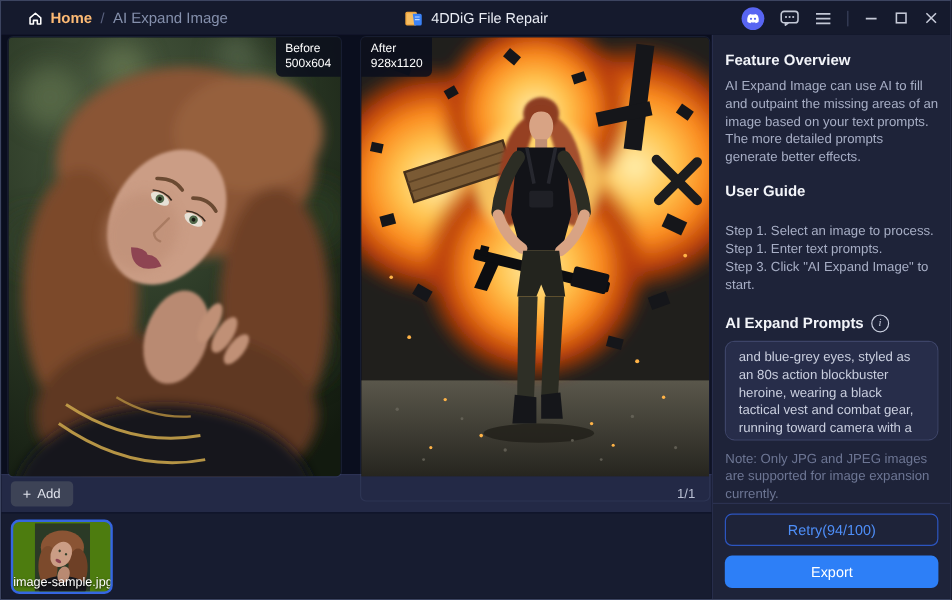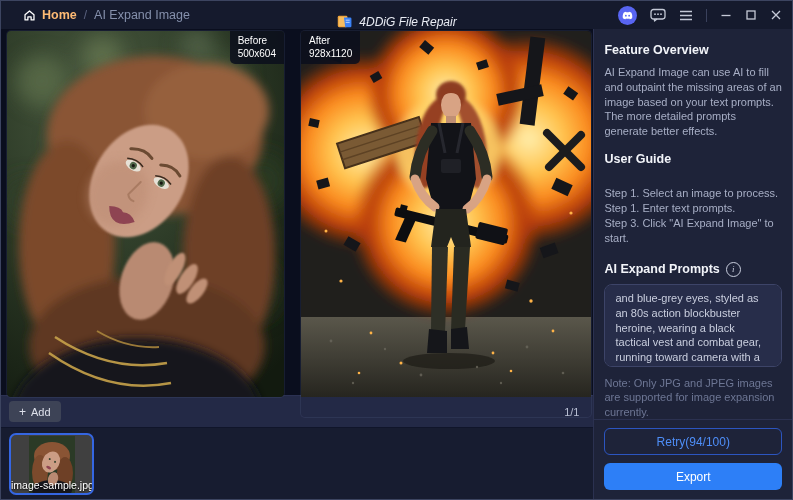--- a/index.html
+++ b/index.html
@@ -8,21 +8,21 @@
     font-family:"Liberation Sans",sans-serif;
     background:#10142a;border:1px solid #3c4460;overflow:hidden;
     -webkit-font-smoothing:antialiased;
   }
   
   .titlebar{height:28px;background:#151a2d;display:flex;align-items:center;position:relative;padding:0 10px;}
   .breadcrumb{display:flex;align-items:center;gap:7px;margin-left:12px;}
   .bc-home{color:#fdba74;font-size:12.5px;font-weight:700;display:flex;align-items:center;gap:6px;cursor:pointer;}
   .bc-sep{color:#5b6380;font-size:12px;}
   .bc-current{color:#8590ac;font-size:12.5px;}
-  .tb-center{position:absolute;left:50%;top:0;transform:translateX(-50%);height:28px;display:flex;align-items:flex-end;gap:7px;font-style:italic;}
+  .tb-center{position:absolute;left:50%;top:0;transform:translateX(-50%);height:28px;display:flex;align-items:center;gap:7px;}
   .tb-title{color:#e9ecf4;font-size:12px;}
   .tb-right{margin-left:auto;display:flex;align-items:center;gap:13px;}
   .tb-btn{display:flex;align-items:center;justify-content:center;cursor:pointer;}
   .discord-badge{width:19px;height:19px;border-radius:50%;background:#5865F2;display:flex;align-items:center;justify-content:center;}
   .tb-divider{width:1px;height:13px;background:#3a415c;}
   
   .main{display:flex;height:471px;}
   .viewer{width:594px;background:#0a0e1e;display:flex;flex-direction:column;position:relative;}
   .canvas{height:370px;position:relative;}
   .img-frame{position:absolute;top:2px;overflow:hidden;border-radius:4px;box-shadow:0 0 0 1px rgba(120,140,190,0.12);}
@@ -32,21 +32,21 @@
   .badge{position:absolute;top:0;background:rgba(10,14,28,0.85);color:#fff;font-size:10px;line-height:13px;padding:3px 8px 4px;z-index:3;}
   .badge-before{right:0;border-radius:0 0 0 5px;}
   .badge-after{left:0;border-radius:0 0 5px 0;}
   
   .toolbar{height:31px;background:#232946;display:flex;align-items:center;padding:0 14px 0 8px;border-top:1px solid #2b3152;}
   .add-btn{height:21px;background:#3d4356;border:none;border-radius:4px;color:#dde0ea;font-size:11px;
     display:flex;align-items:center;gap:5px;padding:0 10px;cursor:pointer;font-family:inherit;}
   .add-plus{font-size:12px;line-height:1;}
   .page-indicator{margin-left:auto;color:#b9bfd3;font-size:11px;}
   .filmstrip{flex:1;background:#171c30;padding:5px 8px;border-top:1px solid #10152a;}
-  .thumb{width:85px;height:62px;box-sizing:border-box;border:2px solid #3566e2;border-radius:7px;background:#404040;
+  .thumb{width:85px;height:62px;box-sizing:border-box;border:2px solid #3566e2;border-radius:7px;background:#4d7c0f;
     position:relative;overflow:hidden;cursor:pointer;}
   .thumb svg{position:absolute;left:50%;top:1px;transform:translateX(-50%);}
   .thumb-name{position:absolute;bottom:2px;left:0;width:100%;text-align:center;color:#fff;font-size:10.5px;
     text-shadow:0 1px 2px rgba(0,0,0,0.9);white-space:nowrap;}
   
   .sidebar{width:199px;box-sizing:border-box;background:#1e2339;border-left:1px solid #2b3150;
     display:flex;flex-direction:column;padding:14px 10px 10px;}
   .sec-title{margin:0;color:#f2f4f9;font-size:12.5px;font-weight:700;}
   .sec-body{margin:8px 0 0;color:#a7aec5;font-size:11px;line-height:14.8px;}
   .guide-title{margin-top:13px;}

